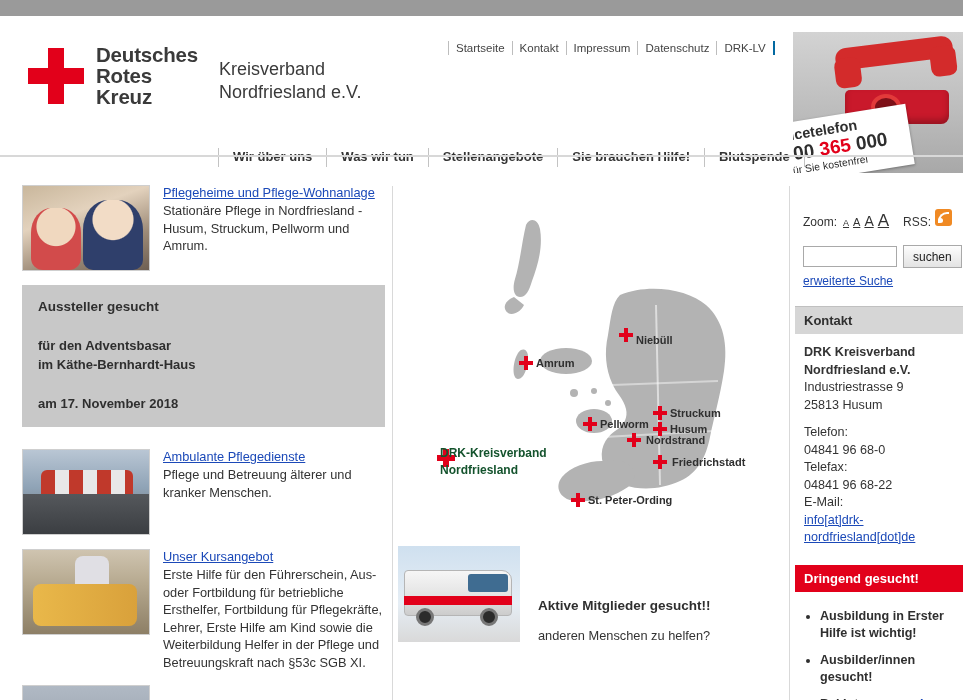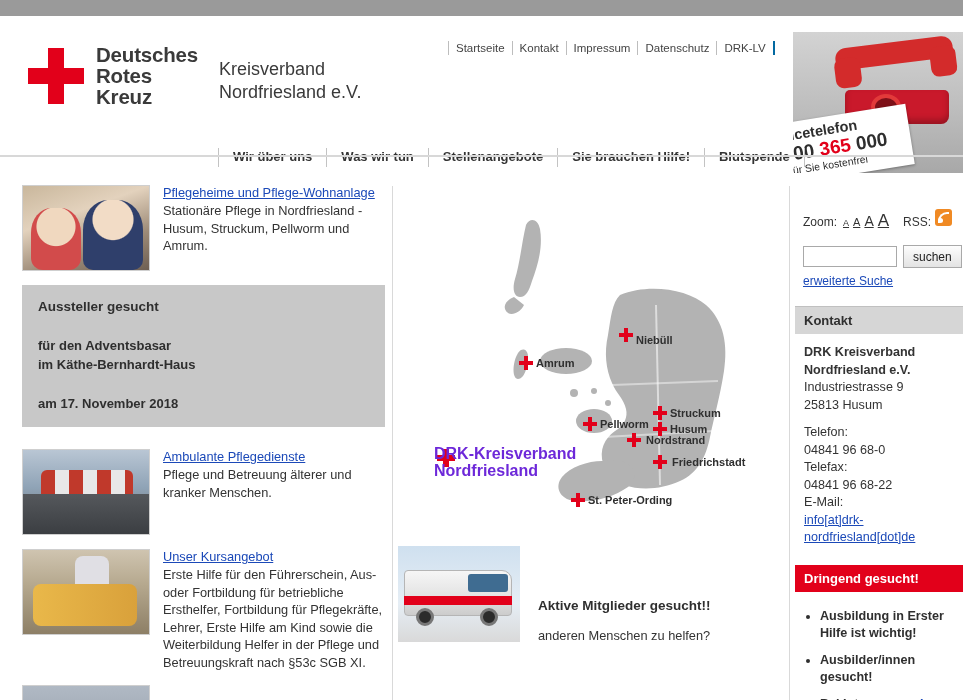--- a/index.html
+++ b/index.html
@@ -296,24 +296,24 @@
 
   
   .map-wrap {
     position: relative;
     width: 390px;
     height: 345px;
   }
   .map-svg { position: absolute; left: 0; top: 0; }
   .map-label {
     position: absolute;
-    left: 36px; top: 260px;
-    font-size: 16px;
+    left: 42px; top: 260px;
+    font-size: 12px;
     font-weight: bold;
-    color: #6d28d9;
+    color: #14532d;
     line-height: 17px;
   }
 
   
   .amb-row {
     position: relative;
     margin-top: 10px;
     display: flex;
   }
   .amb-photo {

